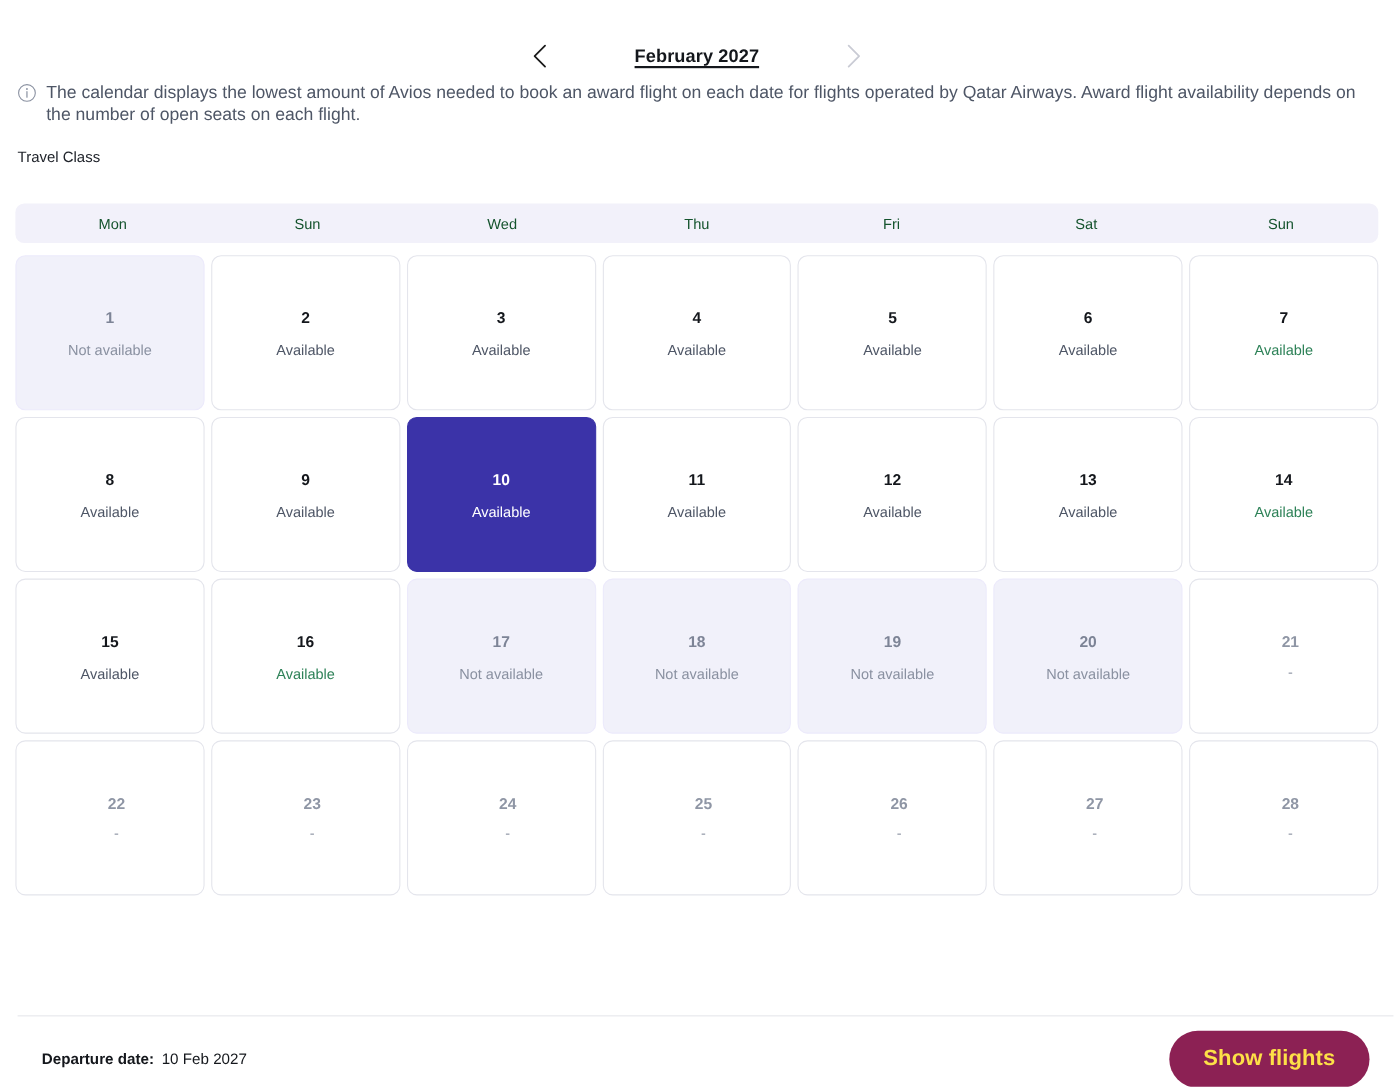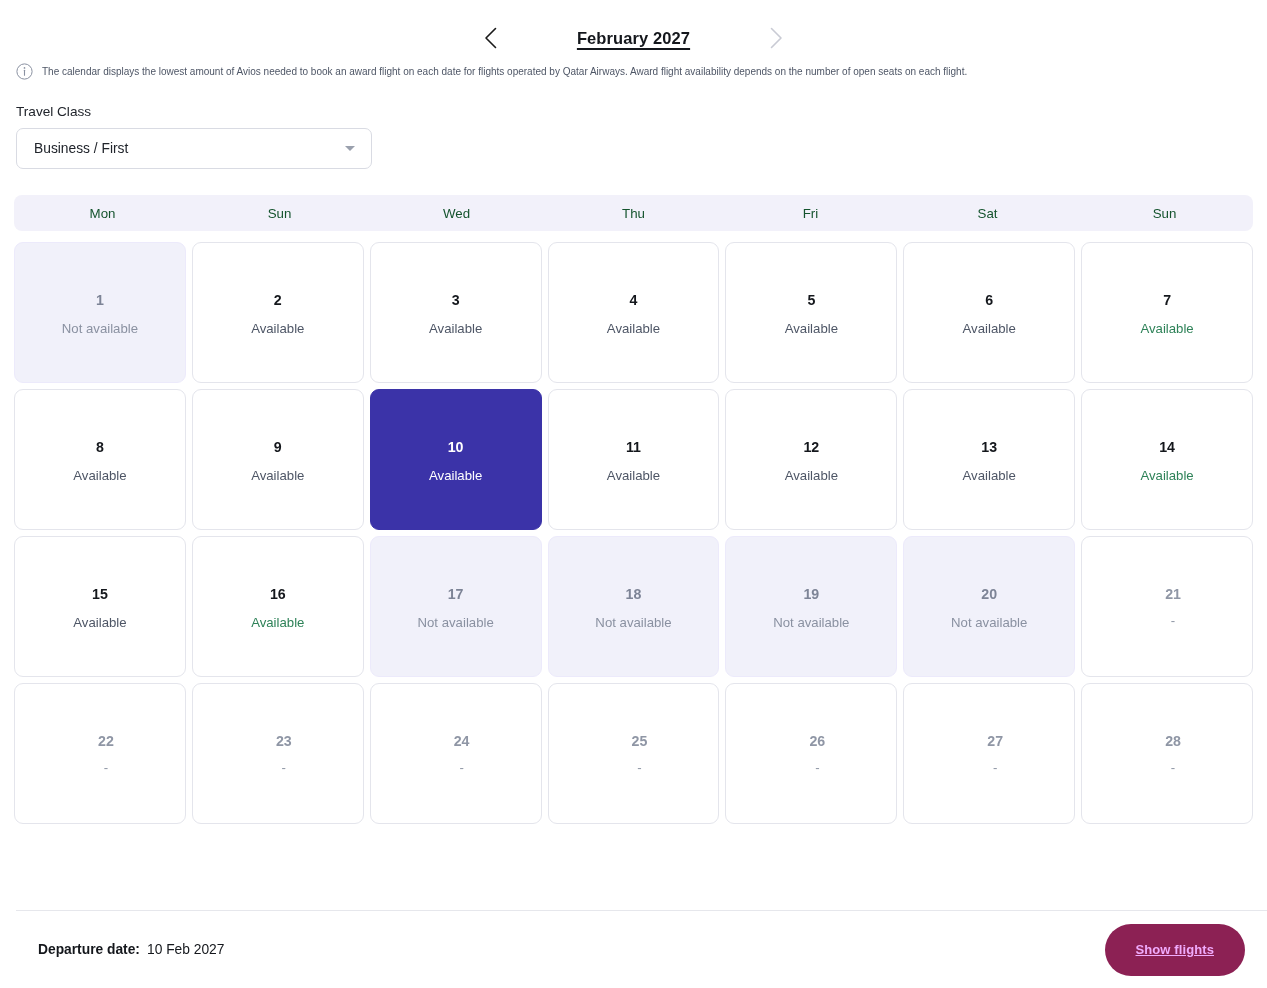--- a/index.html
+++ b/index.html
@@ -19,20 +19,21 @@
   }
 
   
   .month-nav {
     display: flex;
     align-items: center;
     justify-content: center;
     gap: 46px;
     padding-top: 38px;
     height: 36px;
+    margin-top: 13px;
   }
   .chev {
     width: 34px; height: 34px;
     display: flex; align-items: center; justify-content: center;
     cursor: pointer;
     background: none; border: none;
     padding: 0;
   }
   .chev svg { display: block; }
   .chev.prev svg { stroke: #1a1a1a; }
@@ -55,21 +56,21 @@
     display: flex;
     align-items: flex-start;
     gap: 9px;
     padding: 24px 16px 0 16px;
   }
   .info-icon {
     flex: 0 0 auto;
     margin-top: 1px;
   }
   .info-text {
-    font-size: 10px;
+    font-size: 16px;
     line-height: 20px;
     color: #4e5666;
     max-width: 1228px;
   }
 
   
   .field-wrap { padding: 20px 16px 0 16px; }
   .field-label {
     font-size: 13.6px;
     color: #20242b;
@@ -189,31 +190,30 @@
     color: #14171c;
     display: flex;
     align-items: baseline;
     gap: 7px;
   }
   .dep .k { font-weight: 700; }
   .dep .v { font-weight: 400; }
   .spacer { flex: 1; }
   .cta {
     background: #8c2154;
-    color: #f0abfc;
+    color: #fde047;
     border: none;
     border-radius: 26px;
     height: 52px;
     padding: 0 31px;
-    font-size: 13px;
+    font-size: 20px;
     font-weight: 700;
     font-family: "Liberation Sans", sans-serif;
     cursor: pointer;
     letter-spacing: .1px;
-    text-decoration: underline;
   }
 </style>
 </head>
 <body>
 
 <div id="app">
 
   <div class="month-nav">
     <button class="chev prev">
       <svg width="13" height="22" viewBox="0 0 13 22" fill="none">
@@ -234,24 +234,20 @@
         <circle cx="8.5" cy="8.5" r="7.6" stroke="#8a91a1" stroke-width="1"></circle>
         <circle cx="8.5" cy="4.9" r="0.85" fill="#8a91a1"></circle>
         <path d="M8.5 7.3 L8.5 12.3" stroke="#8a91a1" stroke-width="1.1" stroke-linecap="round"></path>
       </svg>
     </span>
     <div class="info-text">The calendar displays the lowest amount of Avios needed to book an award flight on each date for flights operated by Qatar Airways. Award flight availability depends on the number of open seats on each flight.</div>
   </div>
 
   <div class="field-wrap">
     <div class="field-label">Travel Class</div>
-    <div class="select-box">
-      <span class="select-value">Business / First</span>
-      <span class="caret"></span>
-    </div>
   </div>
 
   <div class="cal-wrap">
     <div class="weekdays" id="weekdays">
         <div class="weekday">Mon</div>
         <div class="weekday">Sun</div>
         <div class="weekday">Wed</div>
         <div class="weekday">Thu</div>
         <div class="weekday">Fri</div>
         <div class="weekday">Sat</div>

